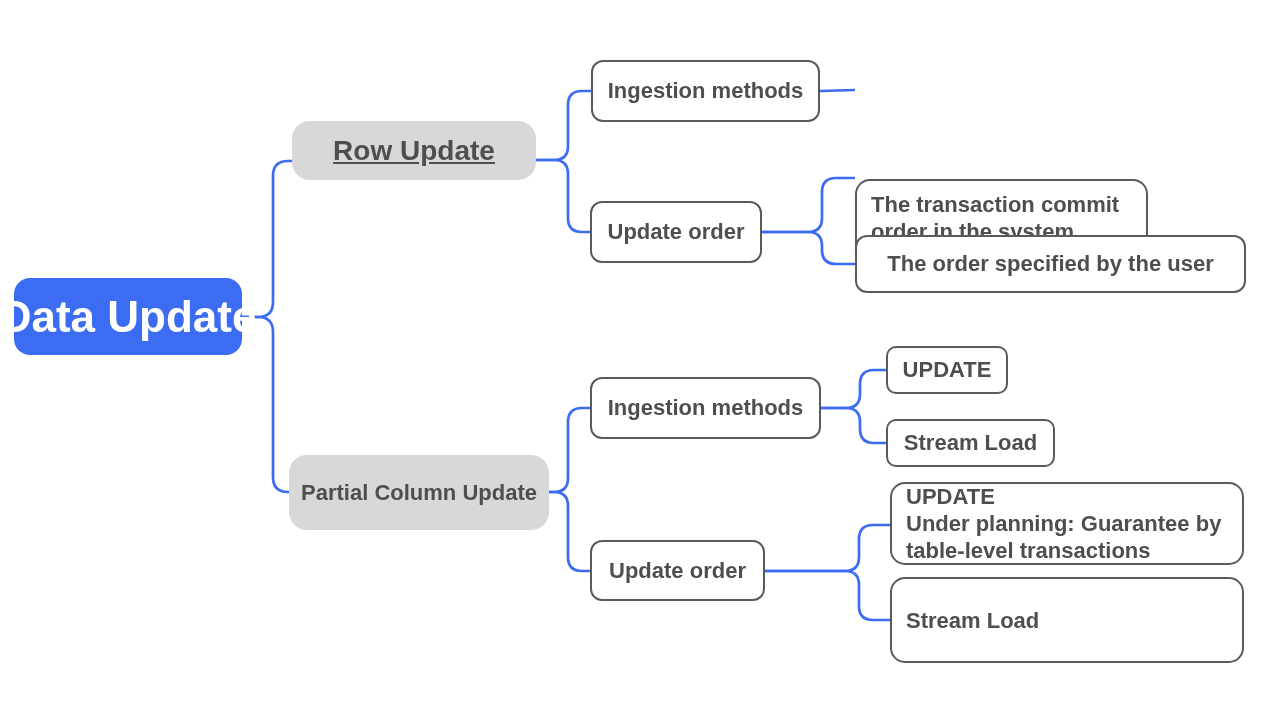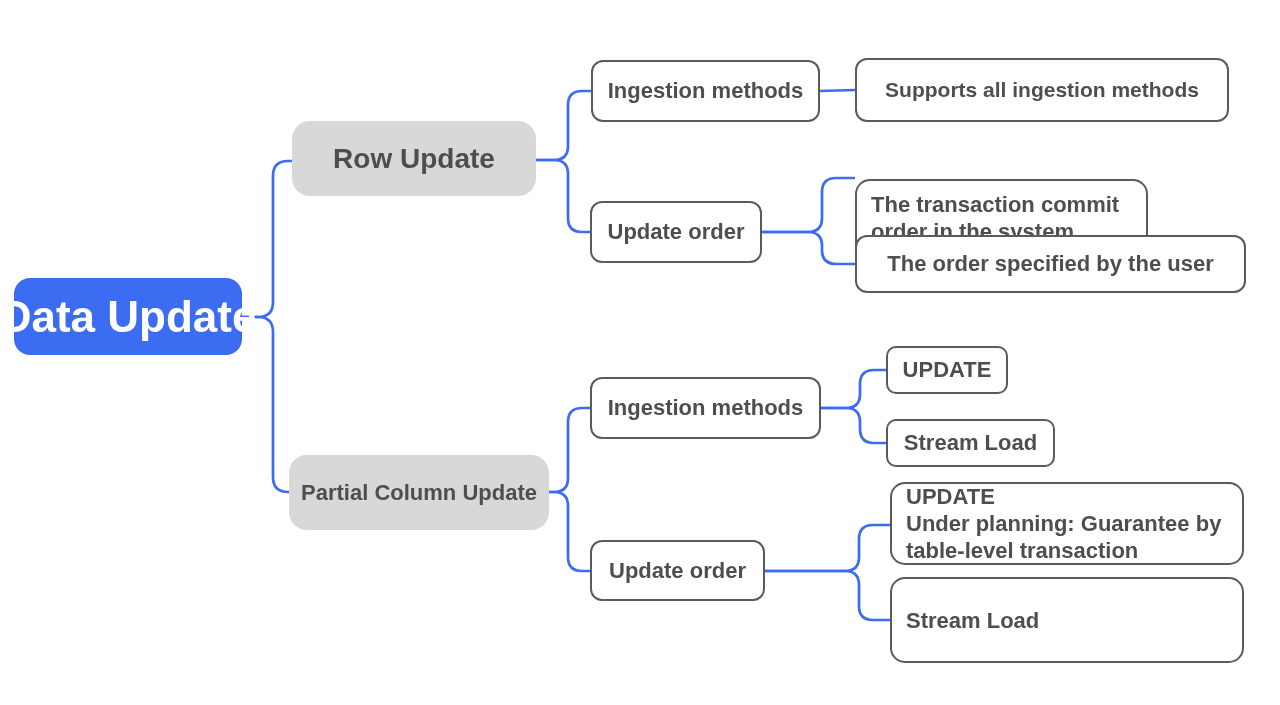--- a/index.html
+++ b/index.html
@@ -85,39 +85,36 @@
     <path d="M821,408 L846,408 Q860,408 860,394 L860,384 Q860,370 874,370 L886,370"></path>
     <path d="M821,408 L846,408 Q860,408 860,422 L860,429 Q860,443 874,443 L886,443"></path>
     <path d="M765,571 L845,571 Q859,571 859,557 L859,539 Q859,525 873,525 L890,525"></path>
     <path d="M765,571 L845,571 Q859,571 859,585 L859,606 Q859,620 873,620 L890,620"></path>
   </svg>
 
   <div class="node root" style="left:14px;top:278px;width:228px;height:77px;font-size:44px;">
     <span>Data Update</span>
   </div>
 
-  <div class="node branch" style="left:292px;top:121px;width:244px;height:75px;font-size:28px;">
+  <div class="node branch" style="left:292px;top:121px;width:244px;height:59px;font-size:28px;text-decoration:underline;">
     <span>Row Update</span>
   </div>
 
   <div class="node branch" style="left:289px;top:455px;width:260px;height:75px;font-size:22px;">
     <span>Partial Column Update</span>
   </div>
 
   <div class="node leaf" style="left:591px;top:60px;width:229px;height:62px;font-size:22px;">
     <span>Ingestion methods</span>
   </div>
 
   <div class="node leaf" style="left:590px;top:201px;width:172px;height:62px;font-size:22px;">
     <span>Update order</span>
   </div>
 
-  <div class="node leaf" style="left:855px;top:58px;width:374px;height:64px;font-size:21px;">
-    <span>Supports all ingestion methods</span>
-  </div>
 
   <div class="node leaf multiline big-radius" style="left:855px;top:139px;width:293px;height:78px;font-size:22px;line-height:27px;margin-top:40px;">
     <div class="lines">
       <div>The transaction commit</div>
       <div>order in the system</div>
     </div>
   </div>
 
   <div class="node leaf" style="left:855px;top:235px;width:391px;height:58px;font-size:22px;">
     <span>The order specified by the user</span>
@@ -136,21 +133,21 @@
   </div>
 
   <div class="node leaf" style="left:886px;top:419px;width:169px;height:48px;font-size:22px;border-radius:10px;">
     <span>Stream Load</span>
   </div>
 
   <div class="node leaf multiline big-radius" style="left:890px;top:482px;width:354px;height:83px;font-size:22px;line-height:27px;">
     <div class="lines">
       <div>UPDATE</div>
       <div>Under planning: Guarantee by</div>
-      <div>table-level transaction</div>
+      <div>table-level transactions</div>
     </div>
   </div>
 
   <div class="node leaf multiline big-radius" style="left:890px;top:577px;width:354px;height:86px;font-size:22px;line-height:27px;">
     <div class="lines">
       <div>Stream Load</div>
     </div>
   </div>
 
 </div>

